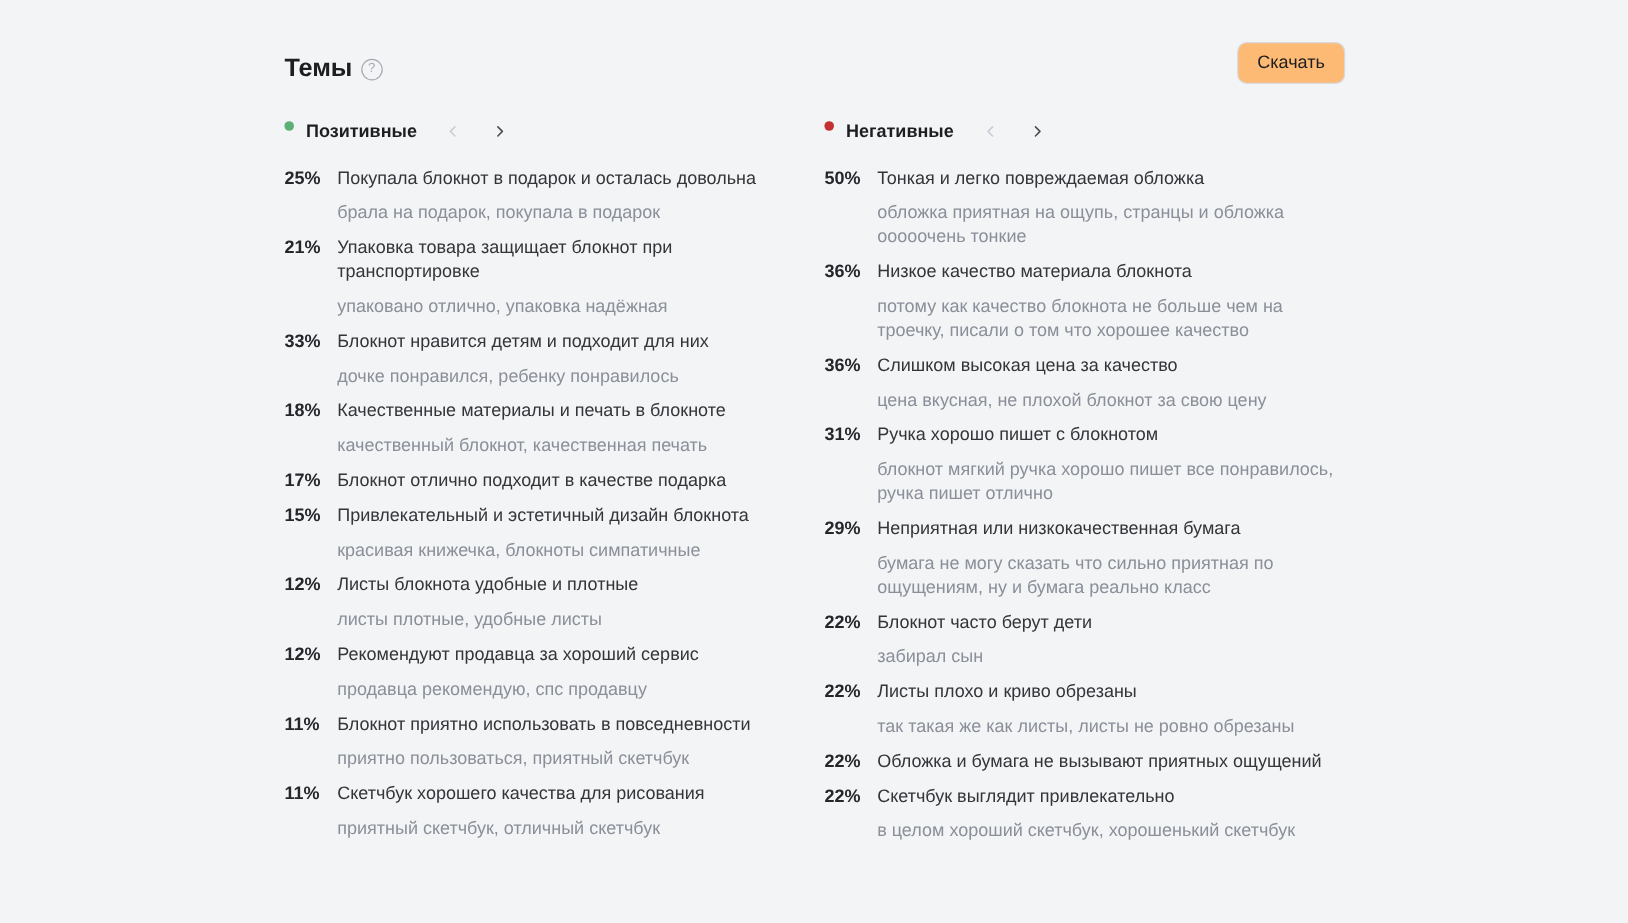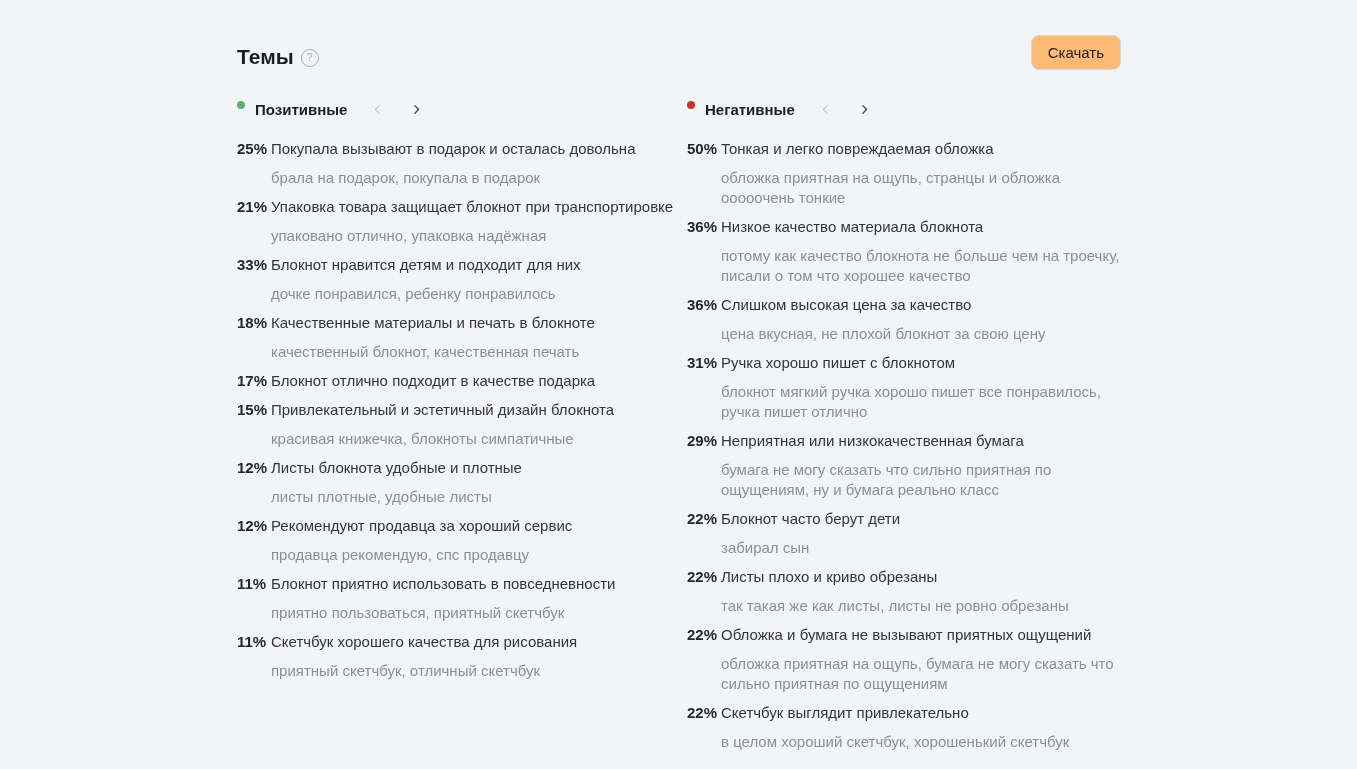--- a/index.html
+++ b/index.html
@@ -101,20 +101,21 @@
   .nav.prev { margin-left: 18px; }
   .nav.next { margin-left: 14px; }
   .nav.disabled { color: #c9cdd3; cursor: default; }
   ul.items {
     list-style: none;
     margin: 18px 0 0 0;
     padding: 0;
   }
   .item {
     display: flex;
+    gap: 10px;
     cursor: pointer;
   }
   .pct {
     width: 34px;
     flex: none;
     font-weight: 700;
     font-size: 15px;
     line-height: 20px;
     color: #26272b;
   }
@@ -157,21 +158,21 @@
       <button class="nav next" aria-label="next">
         <svg width="13" height="13" viewBox="0 0 24 24">
               <polyline points="9 5 16 12 9 19" fill="none" stroke="currentColor" stroke-width="2.4" stroke-linecap="round" stroke-linejoin="round"></polyline>
             </svg>
       </button>
     </div>
     <ul class="items">
   <li class="item">
     <span class="pct">25%</span>
     <div class="txt">
-      <div class="topic">Покупала вызывают в подарок и осталась довольна</div>
+      <div class="topic">Покупала блокнот в подарок и осталась довольна</div>
       <div class="quote">брала на подарок, покупала в подарок</div>
     </div>
   </li>
 
   <li class="item">
     <span class="pct">21%</span>
     <div class="txt">
       <div class="topic">Упаковка товара защищает блокнот при транспортировке</div>
       <div class="quote">упаковано отлично, упаковка надёжная</div>
     </div>
@@ -311,21 +312,20 @@
     <div class="txt">
       <div class="topic">Листы плохо и криво обрезаны</div>
       <div class="quote">так такая же как листы, листы не ровно обрезаны</div>
     </div>
   </li>
 
   <li class="item">
     <span class="pct">22%</span>
     <div class="txt">
       <div class="topic">Обложка и бумага не вызывают приятных ощущений</div>
-      <div class="quote">обложка приятная на ощупь, бумага не могу сказать что сильно приятная по ощущениям</div>
     </div>
   </li>
 
   <li class="item">
     <span class="pct">22%</span>
     <div class="txt">
       <div class="topic">Скетчбук выглядит привлекательно</div>
       <div class="quote">в целом хороший скетчбук, хорошенький скетчбук</div>
     </div>
   </li>

